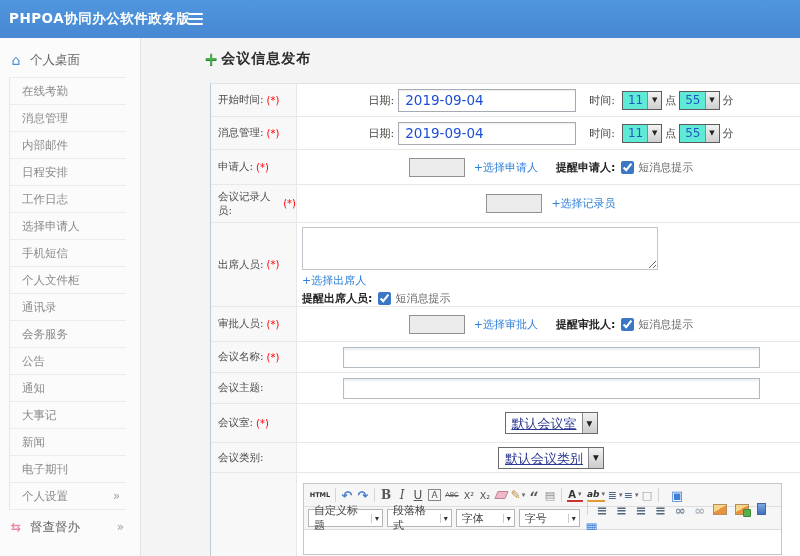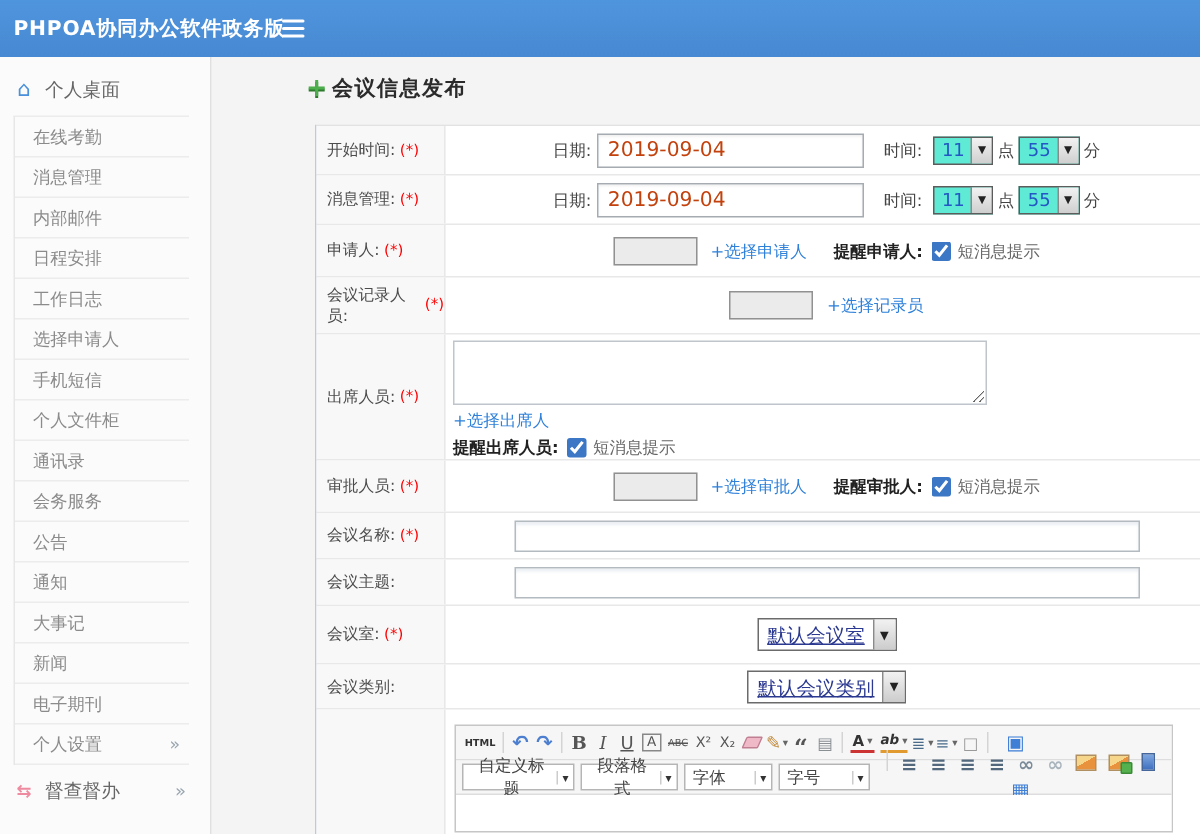--- a/index.html
+++ b/index.html
@@ -39,24 +39,24 @@
 
   .form { position:absolute; left:210px; top:83px; right:0; bottom:0; background:#fff;
     border-top:1px solid #e2e2e2; border-left:1px solid #bccbd8; display:flex; flex-direction:column; }
   .row { display:flex; border-bottom:1px solid #e8e8e8; flex:none; }
   .lab { width:86px; flex:none; background:#f8f8f8; border-right:1px solid #e8e8e8;
     display:flex; align-items:center; padding-left:7px; gap:3px; font-size:10.5px; color:#4c4c4c; }
   .req { color:#f00; font-size:10px; }
   .fld { flex:1; display:flex; align-items:center; padding-left:5px; font-size:11px; color:#444; overflow:hidden;justify-content:center; }
   .r1{height:33px}.r2{height:33px}.r3{height:35px}.r4{height:38px}.r5{height:84px}
   .r6{height:35px}.r7{height:31px}.r8{height:31px}.r9{height:39px}.r10{height:30px}
-  .r11{flex:1; border-bottom:none;text-align:center;}
+  .r11{flex:1; border-bottom:none;}
 
   .date-input { width:178px; height:23px; border:1px solid #a5abb1; margin-left:4px; padding:0 6px;
-    font-size:13.5px; color:#c2410c; font-family:inherit; box-shadow:inset 0 1px 2px rgba(0,0,0,.07); }
+    font-size:13.5px; color:#1d4ed8; font-family:inherit; box-shadow:inset 0 1px 2px rgba(0,0,0,.07); }
   .tlabel { margin-left:13px; margin-right:4px; }
   .tsel { display:inline-flex; align-items:stretch; border:1px solid #5c5c5c; height:19px;
     background:#5eead4; cursor:pointer; margin:0 3px; }
   .tsel .v { color:#2457c5; font-size:12px; padding:1px 4px 0 5px; min-width:17px; }
   .tsel .a { width:14px; background:linear-gradient(#f2f2f2,#cfcfcf); border-left:1px solid #8a8a8a;
     display:flex; align-items:center; justify-content:center; font-size:7px; color:#222; }
 
   .mini-input { width:56px; height:19px; background:#ebebeb; border:1px solid #919191; }
   .pick-link { color:#2e80d9; font-size:11px; text-decoration:none; margin-left:9px; cursor:pointer; }
   .remind { font-weight:bold; color:#222; font-size:11px; margin-left:18px; }

